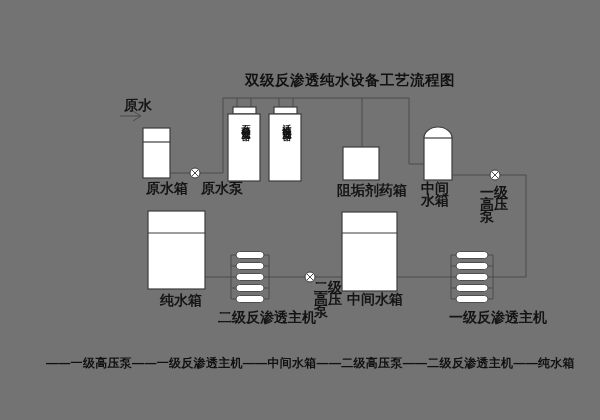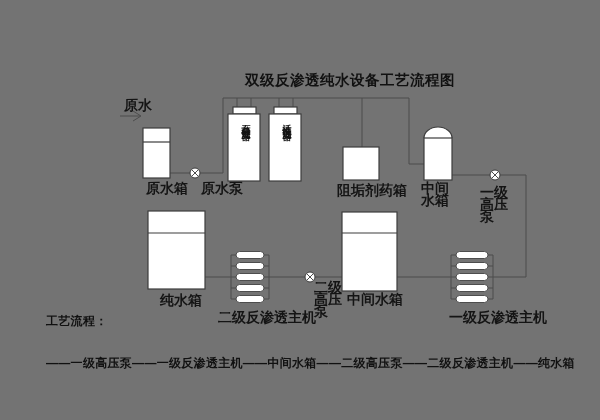--- a/index.html
+++ b/index.html
@@ -157,16 +157,15 @@
   <div class="lbl center" style="left:189px;top:182px;width:34px;margin-left:12px;">原水泵</div>
   <div class="lbl center" style="left:337px;top:184px;width:50px;">阻垢剂药箱</div>
   <div class="lbl wrap" style="left:421px;top:182px;width:40px;">中间水箱</div>
   <div class="lbl wrap" style="left:480px;top:186px;width:40px;">一级高压泵</div>
   <div class="lbl wrap" style="left:295px;top:281px;width:40px;margin-left:19px;">二级高压泵</div>
   <div class="lbl center" style="left:158px;top:294px;width:44px;">纯水箱</div>
   <div class="lbl center" style="left:347px;top:293px;width:44px;">中间水箱</div>
   <div class="lbl center" style="left:218px;top:311px;width:76px;">二级反渗透主机</div>
   <div class="lbl center" style="left:449px;top:311px;width:76px;">一级反渗透主机</div>
 
-  <div id="flow-heading" class="flow">工艺流程：</div>
   <div id="flow-line2" class="flow">——一级高压泵——一级反渗透主机——中间水箱——二级高压泵——二级反渗透主机——纯水箱</div>
 
 </div>
 
 </body></html>

